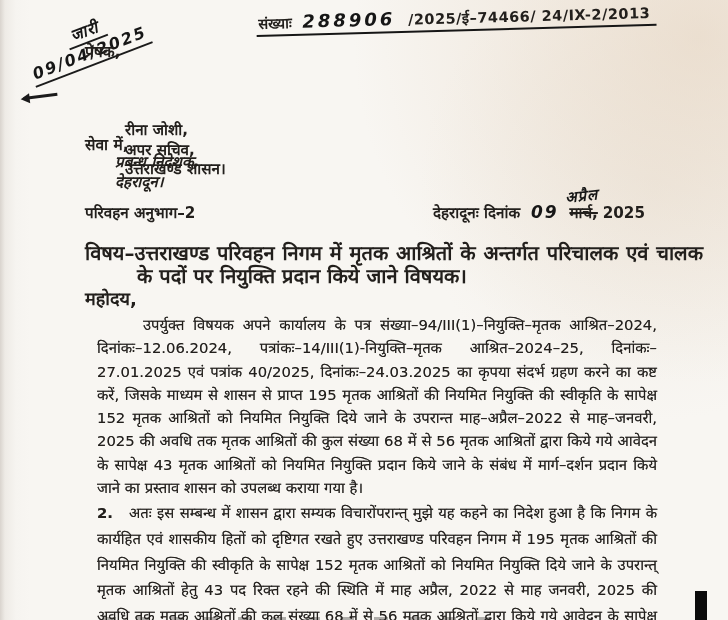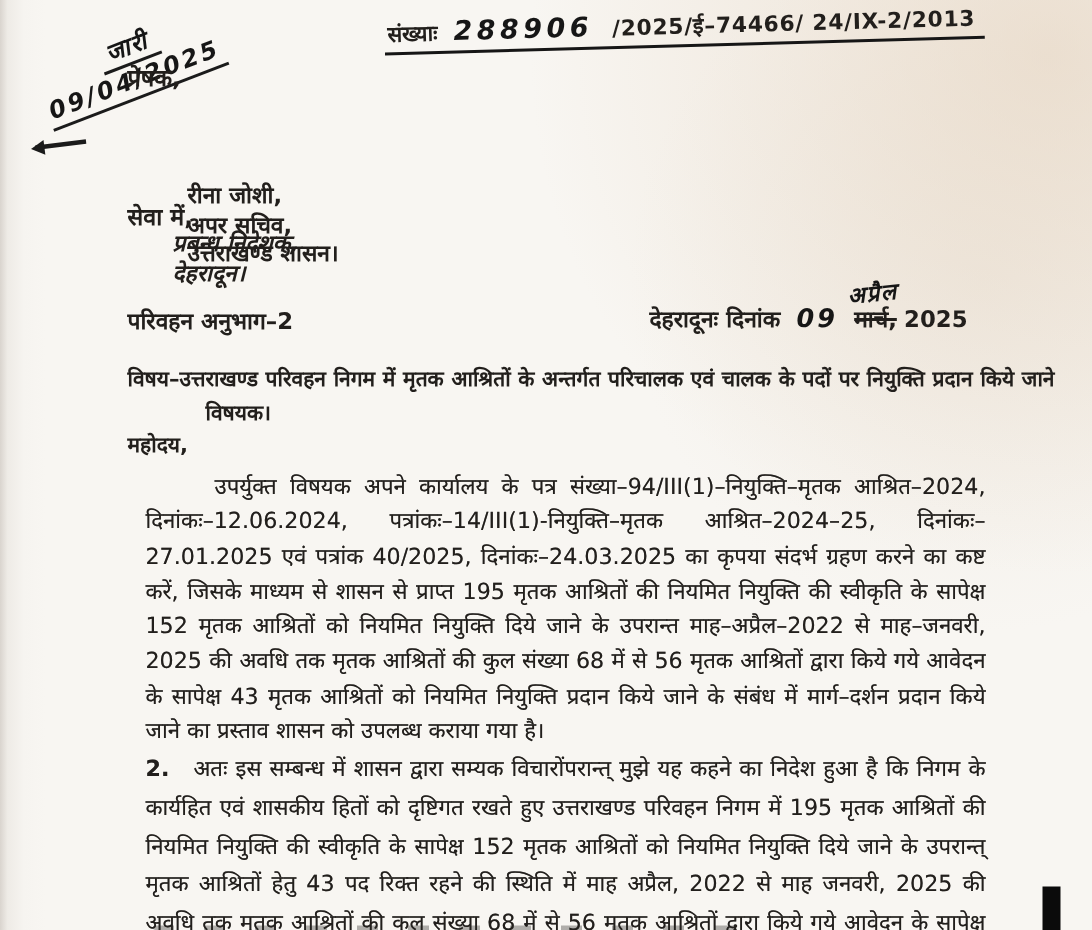--- a/index.html
+++ b/index.html
@@ -81,25 +81,25 @@
   .monthwrap{position:relative;display:inline-block;}
   .struck{text-decoration:line-through;text-decoration-thickness:2px;}
   .monthhw{
     position:absolute;left:-4px;top:-17px;
     font-size:15px;transform:rotate(-6deg);
     white-space:nowrap;
   }
   
   .subject{
     position:absolute;left:85px;top:242px;width:566px;
-    font-size:14px;font-weight:700;line-height:22.5px;
+    font-size:20px;font-weight:700;line-height:22.5px;
     padding-left:52px;text-indent:-52px;
     text-align:justify;
   }
-  .salutation{position:absolute;left:85px;top:286px;font-size:14px;}
+  .salutation{position:absolute;left:85px;top:286px;font-size:18px;}
   
   .para{
     position:absolute;left:85px;width:560px;
     font-size:14.8px;text-align:justify;
     margin:12px;
     text-shadow:0 0 0.4px rgba(20,20,20,0.55);
   }
   .para1{top:301px;line-height:23.3px;text-indent:46px;}
   .para2{top:488px;line-height:25.8px;}
   .pnum{margin-right:16px;font-weight:700;}

